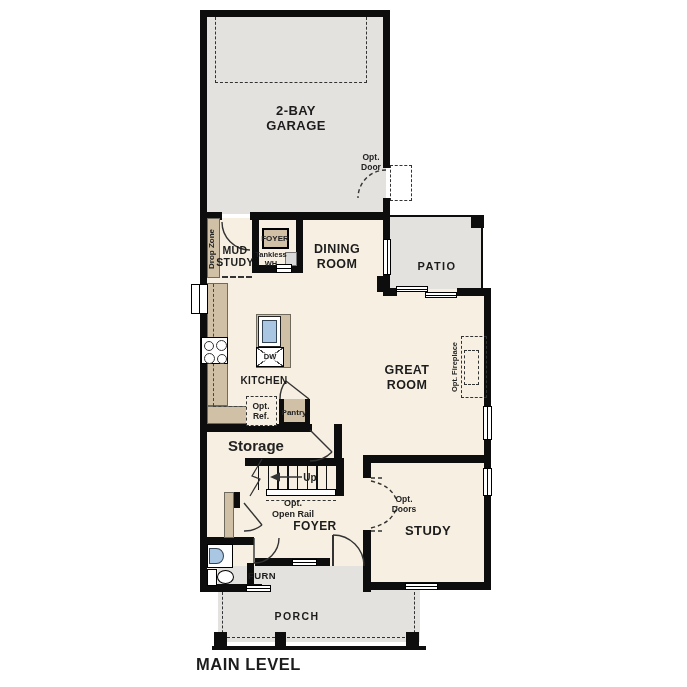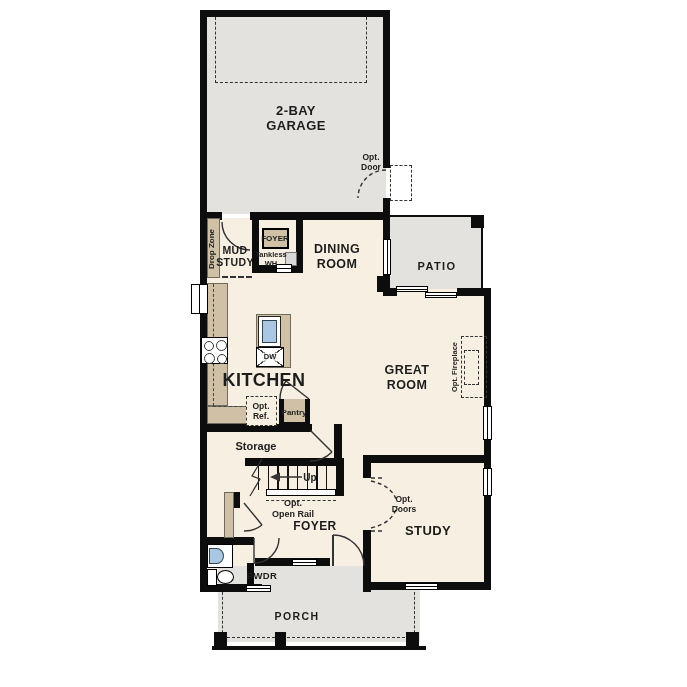--- a/index.html
+++ b/index.html
@@ -172,31 +172,32 @@
   <div class="lbl sm" style="left:371px;top:162px;">Opt.
 Door</div>
   <div class="lbl" style="left:235px;top:256px;font-size:10.5px;">MUD
 STUDY</div>
   <div class="lbl sm" style="left:275px;top:239px;font-size:8px;">FOYER</div>
   <div class="lbl sm" style="left:271px;top:260px;font-size:7.5px;">Tankless
 WH</div>
   <div class="lbl" style="left:337px;top:257px;font-size:12.5px;">DINING
 ROOM</div>
   <div class="lbl" style="left:437px;top:253px;font-size:11px;letter-spacing:1.4px;margin-top:13px;">PATIO</div>
-  <div class="lbl" style="left:264px;top:381px;font-size:18px;">KITCHEN</div>
+  <div class="lbl" style="left:264px;top:381px;font-size:10px;">KITCHEN</div>
   <div class="lbl sm" style="left:261px;top:411px;">Opt.
 Ref.</div>
   <div class="lbl sm" style="left:294px;top:413px;font-size:8px;">Pantry</div>
   <div class="lbl" style="left:407px;top:378px;font-size:12.5px;">GREAT
 ROOM</div>
   <div class="a vert sm" style="left:450px;top:336px;width:10px;height:62px;font-size:7.5px;">Opt. Fireplace</div>
-  <div class="lbl sm" style="left:256px;top:446px;font-size:11px;">Storage</div>
+  <div class="lbl sm" style="left:256px;top:446px;font-size:15px;">Storage</div>
   <div class="lbl sm" style="left:310px;top:478px;font-size:10px;">Up</div>
   <div class="lbl sm" style="left:293px;top:509px;font-size:9px;">Opt.
 Open Rail</div>
   <div class="lbl" style="left:315px;top:526px;font-size:12px;">FOYER</div>
   <div class="lbl sm" style="left:404px;top:504px;">Opt.
 Doors</div>
   <div class="lbl" style="left:428px;top:522px;font-size:13px;margin-top:9px;">STUDY</div>
-  <div class="lbl" style="left:262px;top:576px;font-size:9.5px;">PWDR</div>
+  <div class="lbl" style="left:262px;top:576px;font-size:9.5px;">FURN</div>
   <div class="lbl" style="left:297px;top:616px;font-size:10.5px;letter-spacing:1.4px;">PORCH</div>
+  <div class="a" style="left:196px;top:655px;font-size:16.5px;font-weight:bold;letter-spacing:.5px;">MAIN LEVEL</div>
 
 </div>
 
 </body></html>

